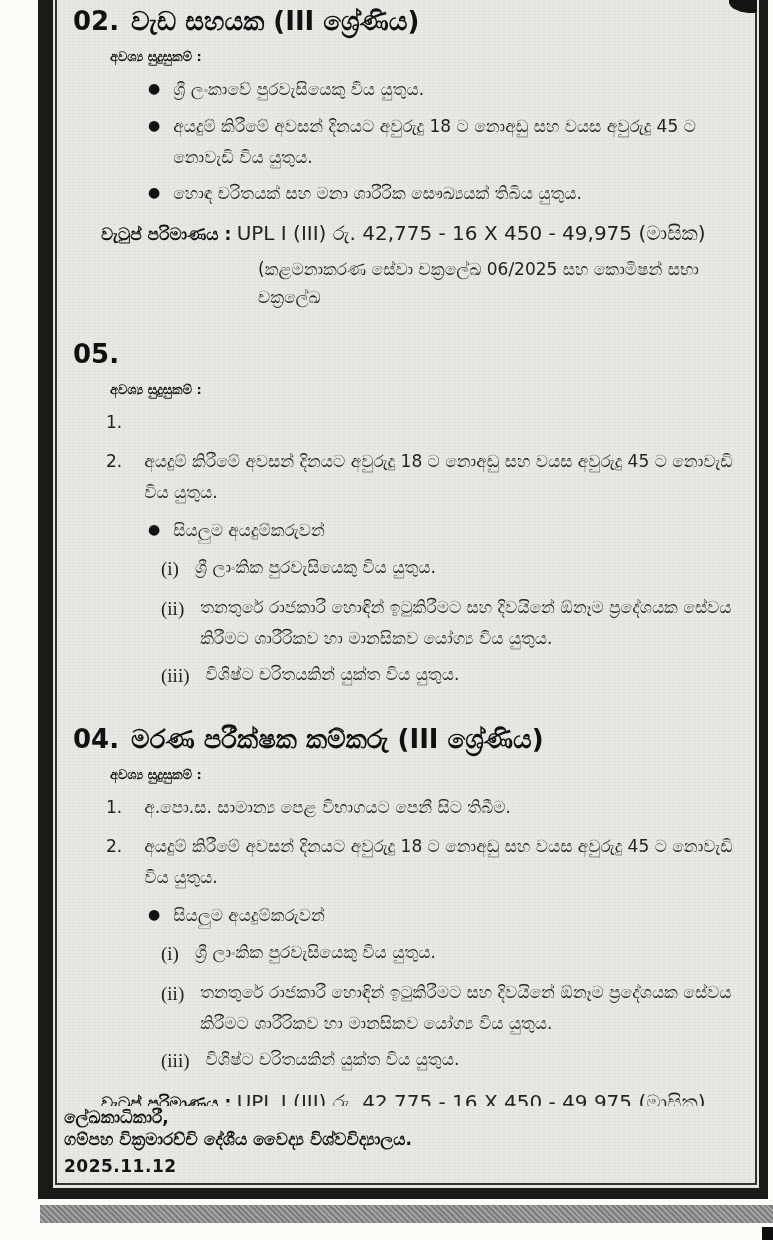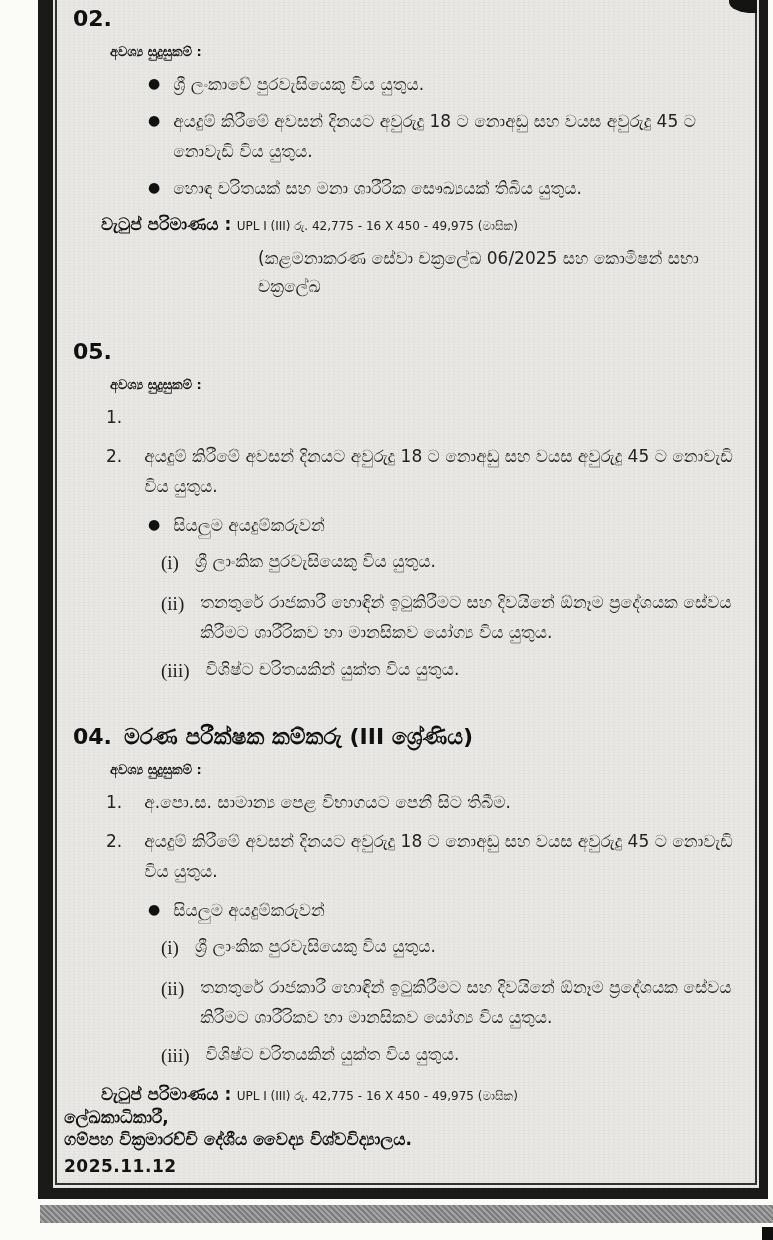--- a/index.html
+++ b/index.html
@@ -40,21 +40,21 @@
     font-size:17px; line-height:1.8;
   }
   .section{ position:absolute; left:0; right:6px; overflow:hidden; }
   .sec-02{ top:4px;   height:332px; }
   .sec-03{ top:337px; height:384px; }
   .sec-04{ top:722px; height:384px; }
   .sig    { top:1106px; height:78px; }
 
   .sec-heading{
     display:flex; gap:12px; padding-left:20px;
-    font-size:22px; font-weight:bold; color:#101010;
+    font-size:26px; font-weight:bold; color:#101010;
     line-height:1.35; margin-bottom:6px;
   }
   .subhead{
     padding-left:57px; font-weight:bold; color:#161616;
     font-size:13px; margin-bottom:6px;
   }
   .para{ padding-left:57px; padding-right:6px; margin-bottom:8px; }
   .bullet-item{
     display:flex; gap:13px; padding-left:95px; padding-right:4px;
     margin-bottom:6px;
@@ -65,21 +65,21 @@
     margin-bottom:8px;
   }
   .num-marker{ flex:0 0 auto; }
   .roman-item{
     display:flex; gap:16px; padding-left:108px; padding-right:4px;
     margin-bottom:6px;
   }
   .roman-marker{ flex:0 0 auto; font-family:"Liberation Serif","DejaVu Serif",serif; font-size:19px; }
   .salary-line{ padding-left:48px; margin-top:6px; margin-bottom:4px; }
   .salary-label, .recruit-label{ font-weight:bold; color:#121212; }
-  .salary-value{ font-size:12px; }
+  .salary-value{ font-size:20px; }
   .note-line1{ padding-left:205px; line-height:1.65; }
 
   .sig div{ font-weight:bold; color:#141414; line-height:1.32; padding-left:11px; }
   .sig .sig-date{ margin-top:4px; letter-spacing:0.5px; }
 
   
   .gray-strip{
     position:absolute; left:40px; right:0; top:1205px; height:18px;
     background:repeating-linear-gradient(45deg,#7d7d7d 0 2px,#a3a3a3 2px 4px);
   }
@@ -91,20 +91,21 @@
 </head>
 <body>
 
 <div class="doc-box">
   <div class="doc-inner"></div>
   <div class="doc-content">
 
     <div class="section sec-02">
       <div class="sec-heading">
         <span>02.</span>
+        <span>වැඩ සහයක (III ශ්‍රේණිය)</span>
       </div>
       <div class="subhead">අවශ්‍ය සුදුසුකම් :</div>
 
       <div class="bullet-item">
         <span class="bullet-glyph">●</span>
         <span>ශ්‍රී ලංකාවේ පුරවැසියෙකු විය යුතුය.</span>
       </div>
       <div class="bullet-item">
         <span class="bullet-glyph">●</span>
         <span>අයදුම් කිරීමේ අවසන් දිනයට අවුරුදු 18 ට නොඅඩු සහ වයස අවුරුදු 45 ට නොවැඩි විය යුතුය.</span>

